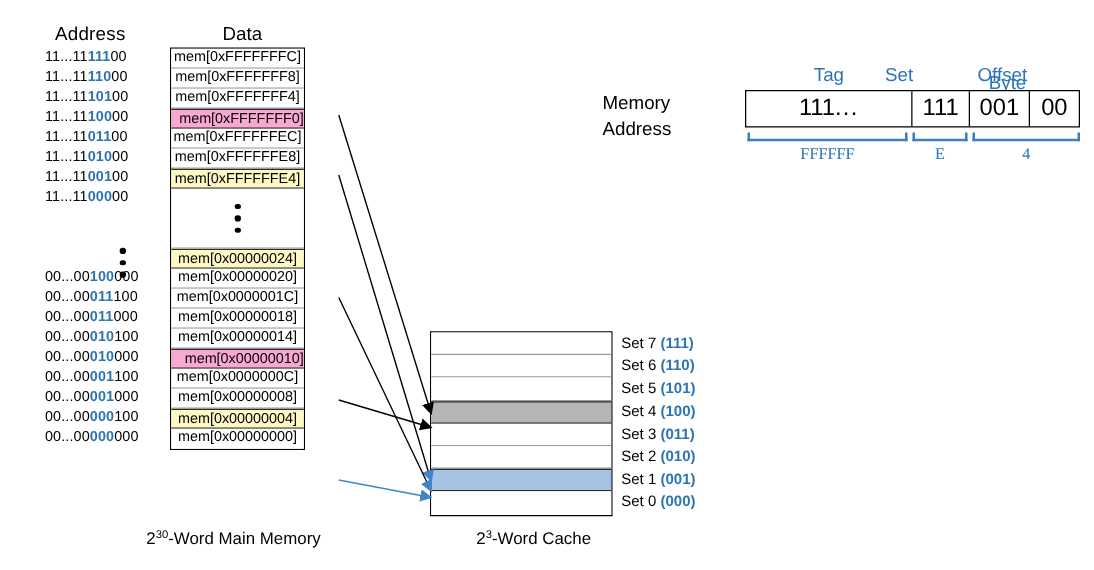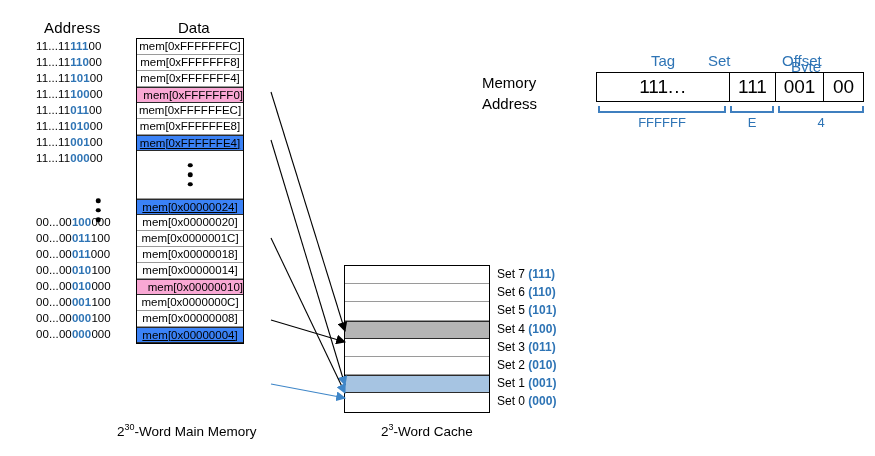--- a/index.html
+++ b/index.html
@@ -33,21 +33,21 @@
     background:#fff;
   }
   .mem-row{
     height:16px;line-height:15px;
     border-bottom:1px solid #9a9a9a;
     font-size:11.5px;text-align:center;
     box-sizing:border-box;background:#fff;
     white-space:nowrap;
   }
   .mem-row:last-child{border-bottom:none;}
-  .mem-row.blue{background:#3b82f6;border-top:1.4px solid #2b2b2b;border-bottom:1.4px solid #2b2b2b;text-decoration:underline;}
+  .mem-row.blue{background:#fef9c3;border-top:1.4px solid #2b2b2b;border-bottom:1.4px solid #2b2b2b;}
   .mem-row.gray{background:#f9a8d4;border-top:1.4px solid #2b2b2b;border-bottom:1.4px solid #2b2b2b;text-align:right;}
   .mem-row.ellip{height:48px;position:relative;}
 
   
   .vdots{position:absolute;left:50%;top:50%;transform:translate(-50%,-50%);
          display:flex;flex-direction:column;gap:5px;align-items:center;}
   .vdots i{display:block;width:4.5px;height:4.5px;border-radius:50%;background:#000;}
 
   #addr-ellipsis{left:36px;top:186px;width:100px;height:48px;}
   #addr-ellipsis .vdots{left:62%;}
@@ -94,21 +94,21 @@
   #seg-off{width:40px;border-left:1.6px solid #000;}
 
   .fld-label{color:#2e74b5;font-size:15px;position:absolute;white-space:nowrap;}
   #lbl-tag{left:651px;top:52px;}
   #lbl-set{left:708px;top:52px;}
   #lbl-offset{left:782px;top:52px;}
   #lbl-byte{left:791px;top:30px;margin-top:28px;}
 
   
   .bracket{position:absolute;height:7px;border:2px solid #3f7fbf;border-top:none;box-sizing:border-box;}
-  .brlabel{position:absolute;color:#2e74b5;font-size:13px;text-align:center;white-space:nowrap;}
+  .brlabel{position:absolute;color:#2e74b5;font-size:13px;text-align:center;white-space:nowrap;font-family:Liberation Serif, serif;}
 
   
   #arrows{position:absolute;left:0;top:0;width:875px;height:456px;pointer-events:none;}
 </style>
 </head>
 <body>
 
 <div class="abs" id="addr-header">Address</div>
 <div class="abs" id="data-header">Data</div>
 
@@ -121,20 +121,21 @@
     <div class="addr-row"><span class="plain">11...11</span><span class="setbits">010</span><span class="plain">00</span></div>
     <div class="addr-row"><span class="plain">11...11</span><span class="setbits">001</span><span class="plain">00</span></div>
     <div class="addr-row"><span class="plain">11...11</span><span class="setbits">000</span><span class="plain">00</span></div>
     <div style="height: 48px;"></div>
     <div class="addr-row"><span class="plain">00...00</span><span class="setbits">100</span><span class="plain">000</span></div>
     <div class="addr-row"><span class="plain">00...00</span><span class="setbits">011</span><span class="plain">100</span></div>
     <div class="addr-row"><span class="plain">00...00</span><span class="setbits">011</span><span class="plain">000</span></div>
     <div class="addr-row"><span class="plain">00...00</span><span class="setbits">010</span><span class="plain">100</span></div>
     <div class="addr-row"><span class="plain">00...00</span><span class="setbits">010</span><span class="plain">000</span></div>
     <div class="addr-row"><span class="plain">00...00</span><span class="setbits">001</span><span class="plain">100</span></div>
+    <div class="addr-row"><span class="plain">00...00</span><span class="setbits">001</span><span class="plain">000</span></div>
     <div class="addr-row"><span class="plain">00...00</span><span class="setbits">000</span><span class="plain">100</span></div>
     <div class="addr-row"><span class="plain">00...00</span><span class="setbits">000</span><span class="plain">000</span></div>
   </div>
 <div class="abs" id="addr-ellipsis">
   <div class="vdots">
       <i></i>
       <i></i>
       <i></i>
     </div>
 </div>
@@ -156,20 +157,21 @@
     </div>
     <div class="mem-row blue">mem[0x00000024]</div>
     <div class="mem-row">mem[0x00000020]</div>
     <div class="mem-row">mem[0x0000001C]</div>
     <div class="mem-row">mem[0x00000018]</div>
     <div class="mem-row">mem[0x00000014]</div>
     <div class="mem-row gray">mem[0x00000010]</div>
     <div class="mem-row">mem[0x0000000C]</div>
     <div class="mem-row">mem[0x00000008]</div>
     <div class="mem-row blue">mem[0x00000004]</div>
+    <div class="mem-row">mem[0x00000000]</div>
   </div>
 
 <div class="abs" id="cache-table">
     <div class="cache-row"></div>
     <div class="cache-row"></div>
     <div class="cache-row"></div>
     <div class="cache-row gray"></div>
     <div class="cache-row"></div>
     <div class="cache-row"></div>
     <div class="cache-row blue"></div>

